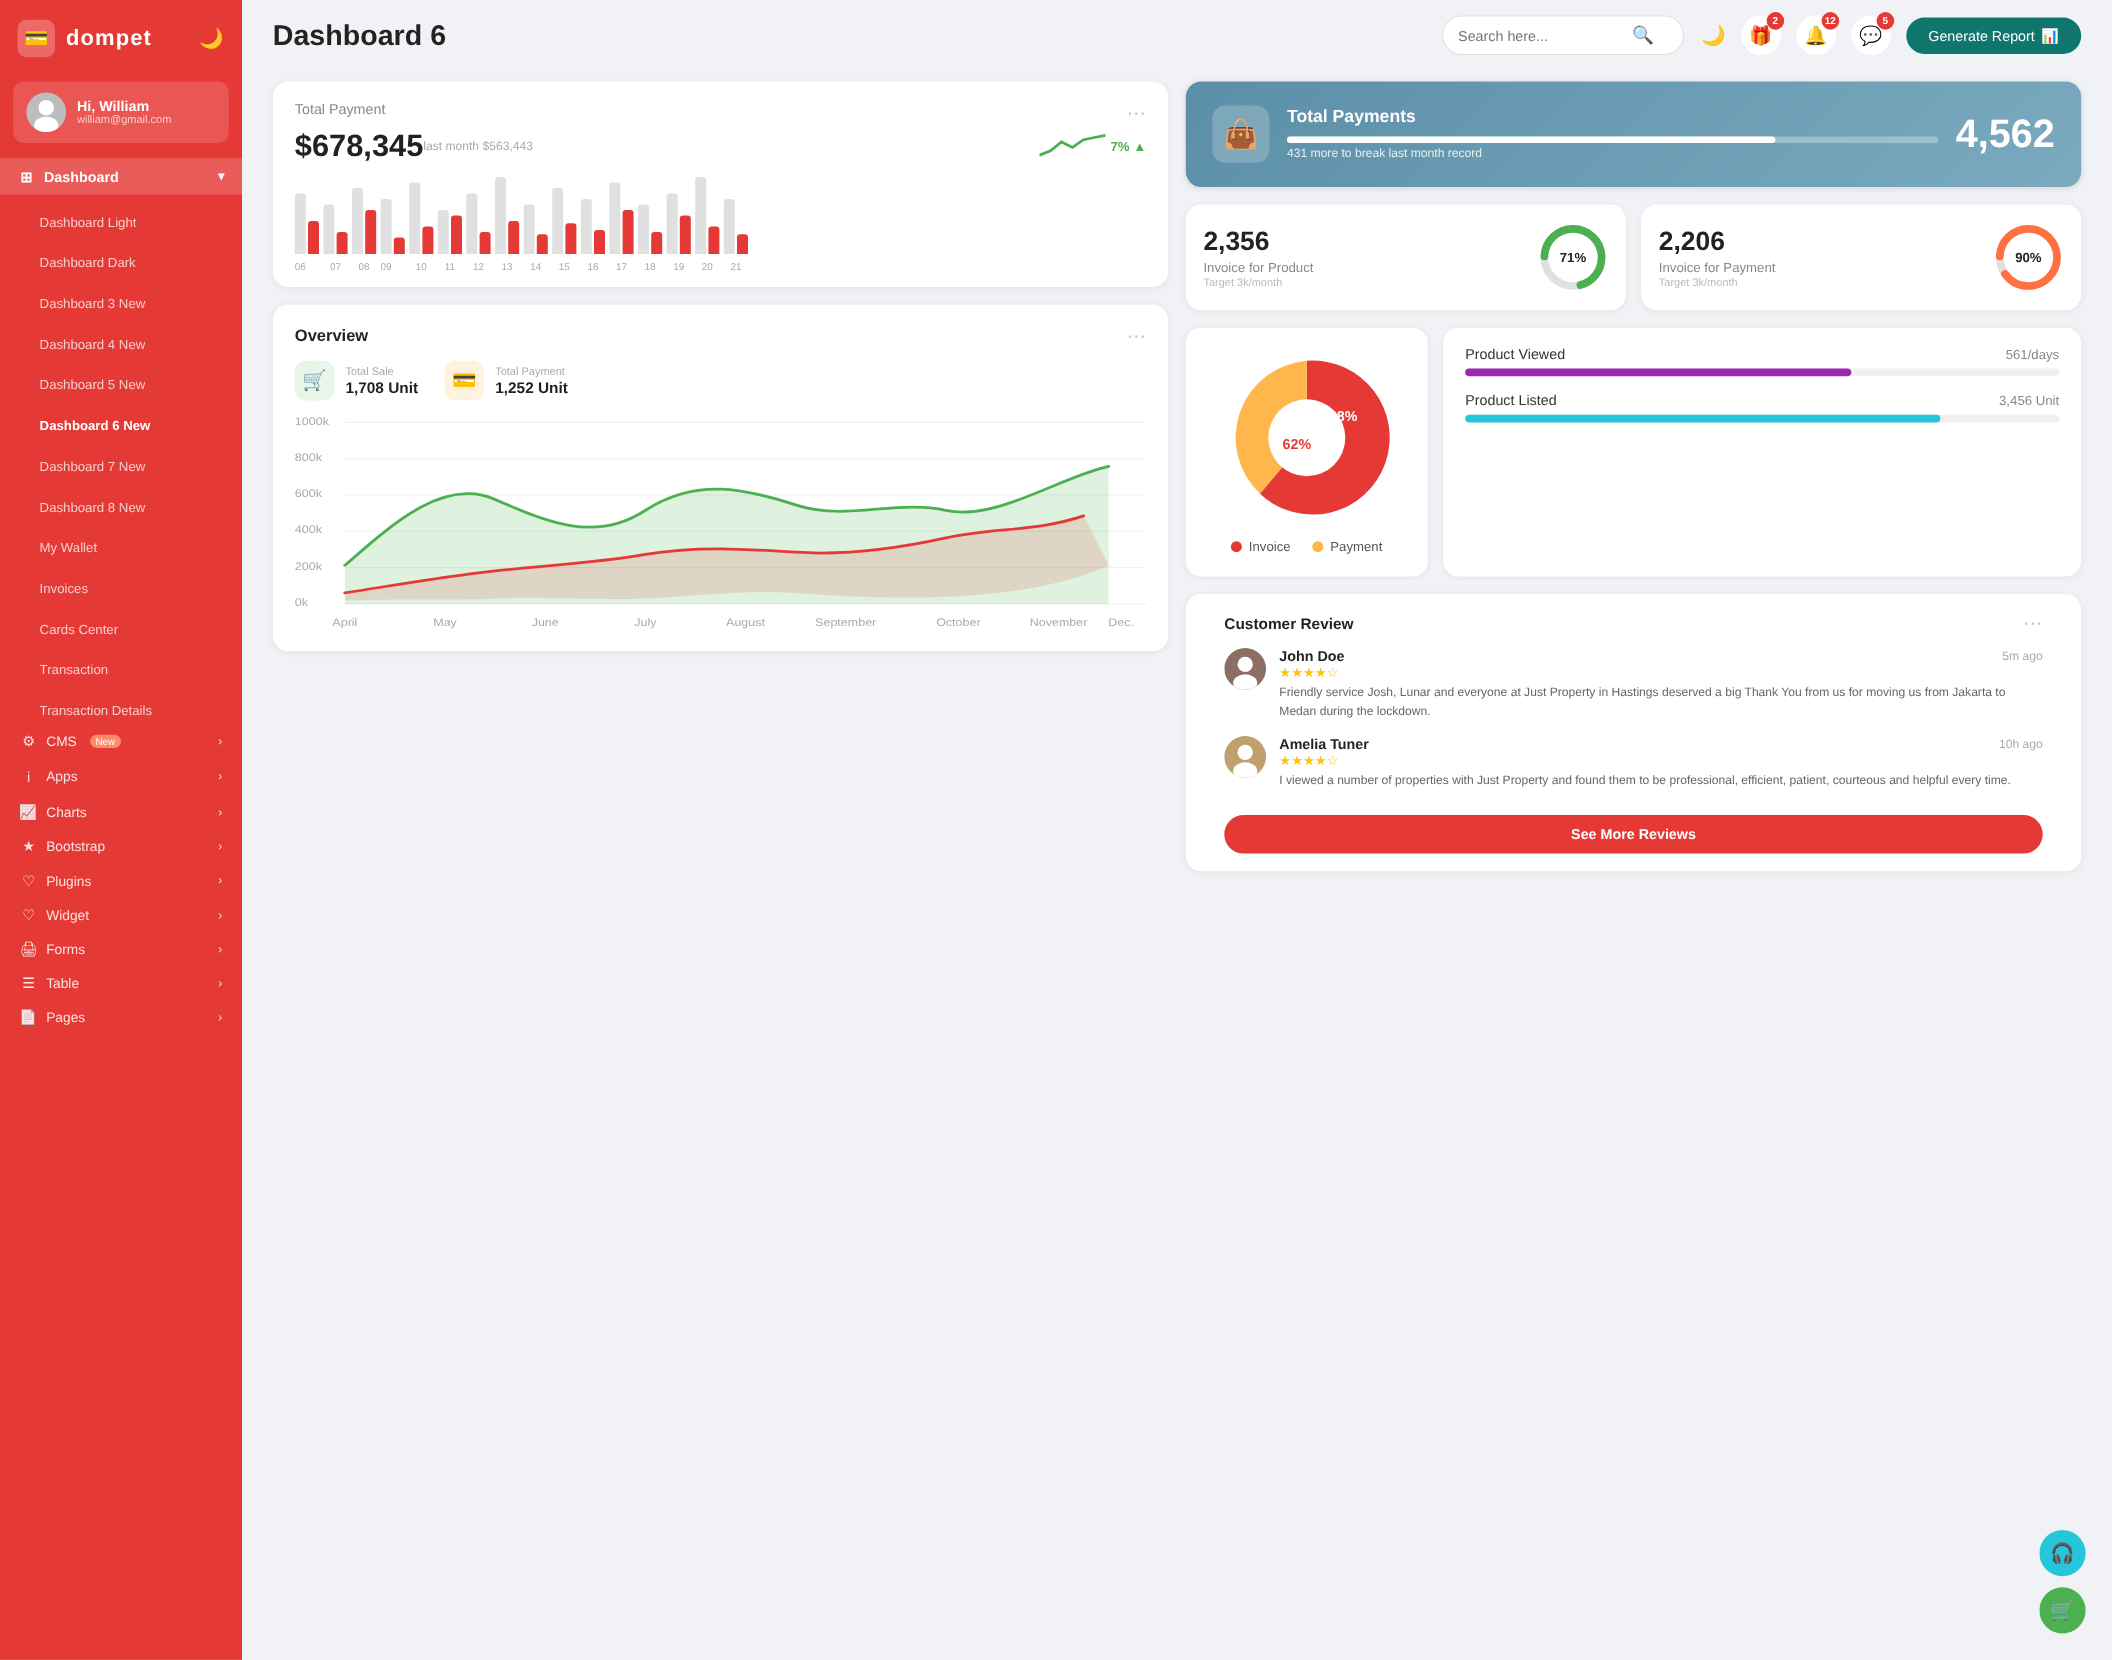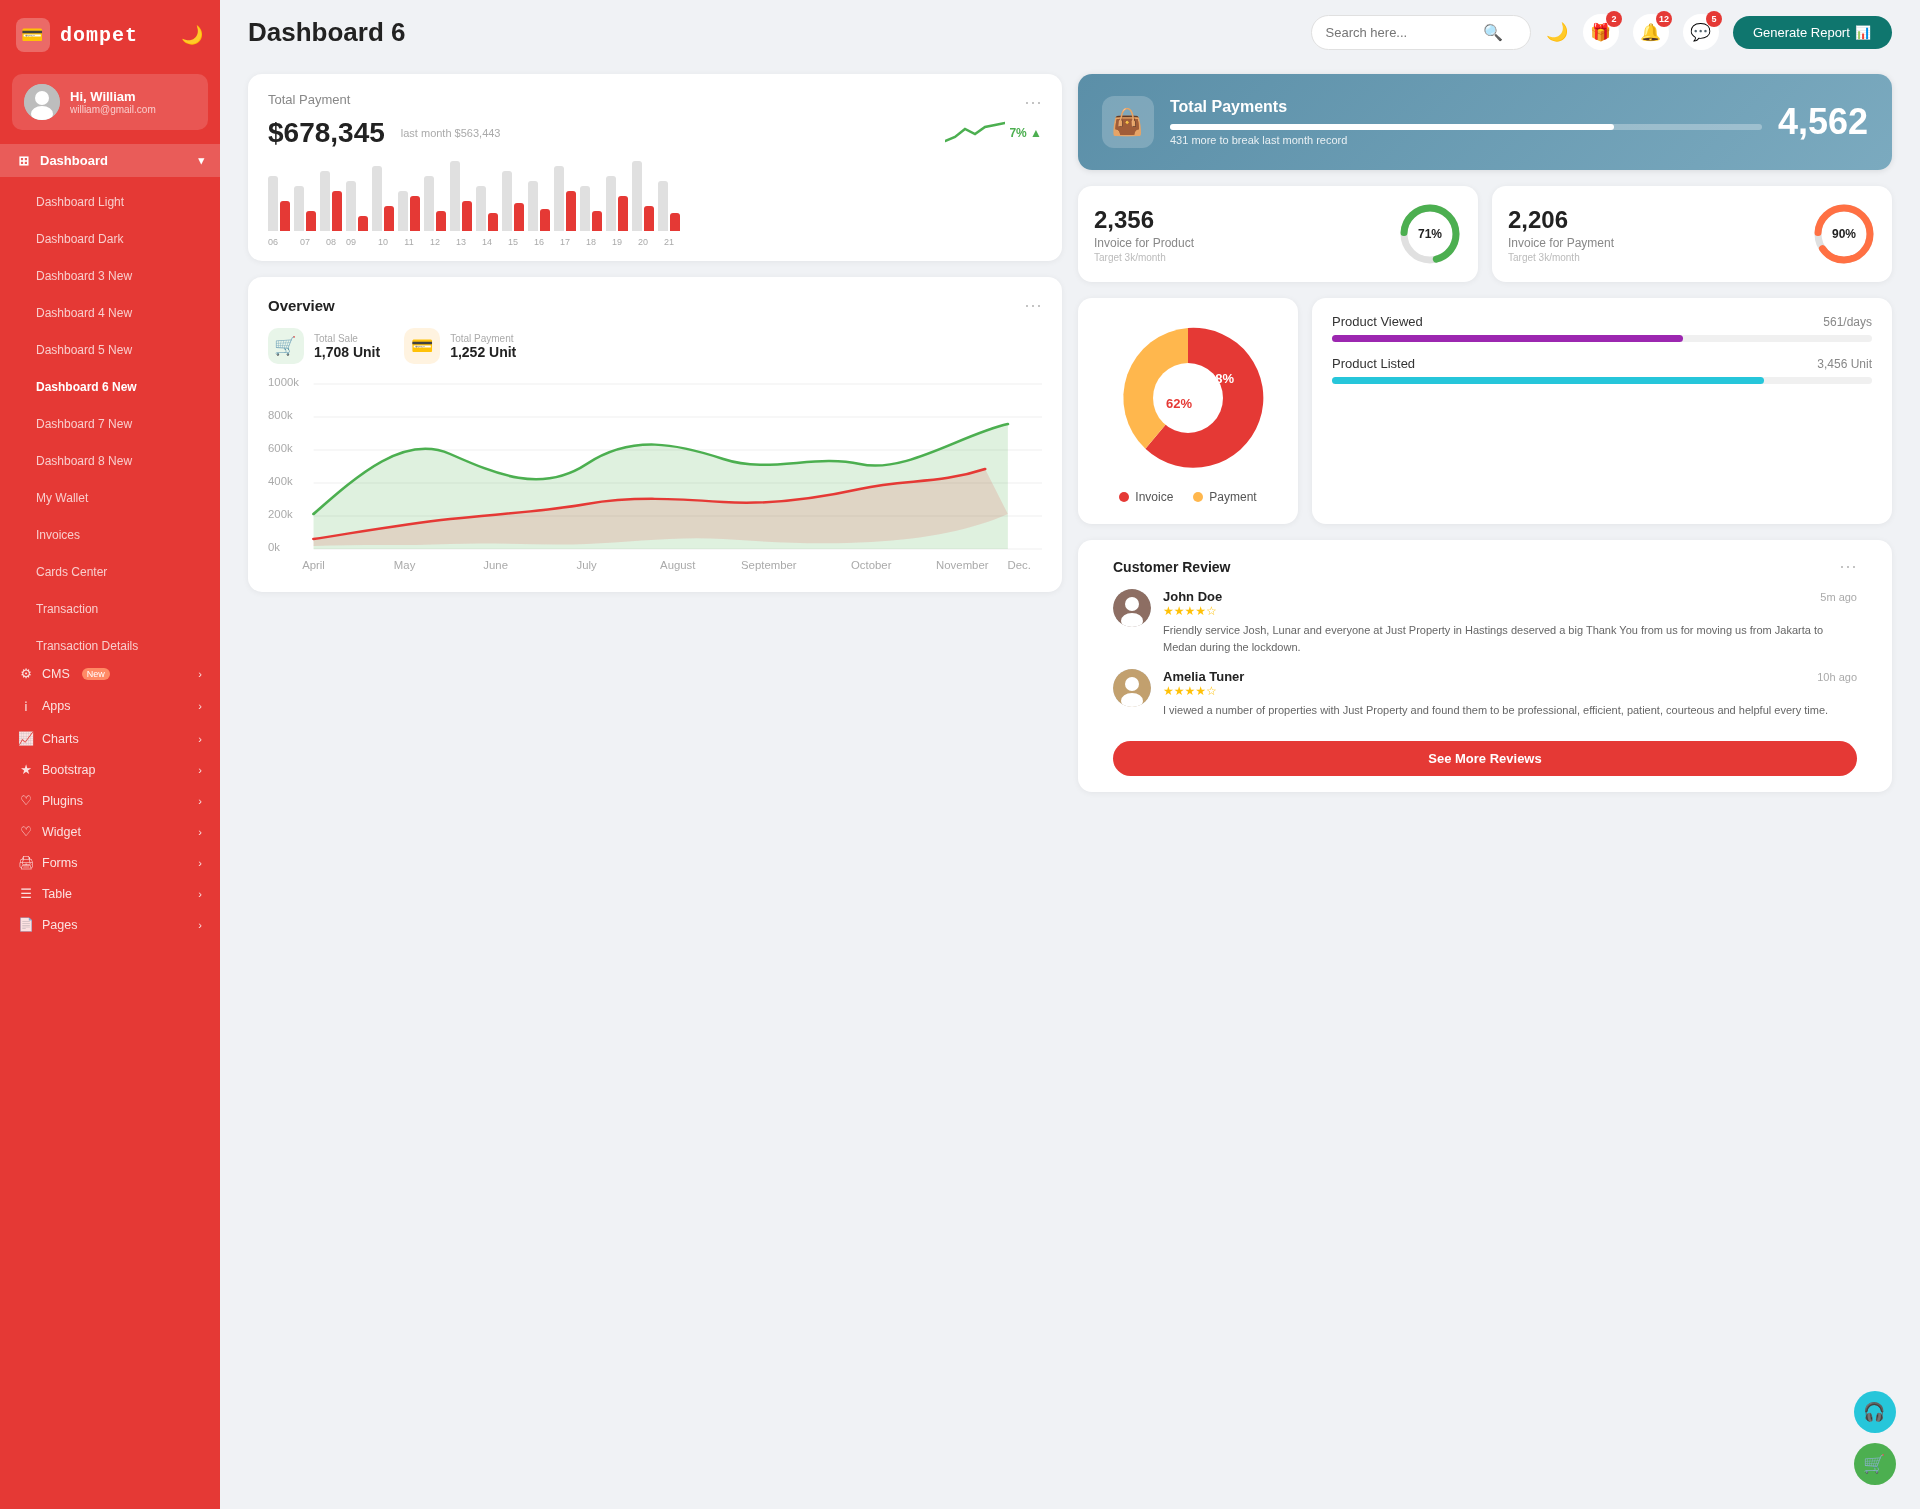--- a/index.html
+++ b/index.html
@@ -23,21 +23,21 @@
       padding: 18px 16px;
       gap: 10px;
     }
     .sidebar-logo-icon {
       width: 34px; height: 34px;
       background: rgba(255,255,255,0.25);
       border-radius: 8px;
       display: flex; align-items: center; justify-content: center;
       font-size: 18px;
     }
-    .sidebar-logo-text { font-size: 20px; font-weight: 700; letter-spacing: 1px; font-family: Liberation Mono, monospace; }
+    .sidebar-logo-text { font-size: 20px; font-weight: 700; letter-spacing: 1px; }
     .sidebar-hamburger { margin-left: auto; font-size: 18px; cursor: pointer; }
 
     .sidebar-user {
       display: flex; align-items: center; gap: 10px;
       margin: 4px 12px 14px 12px;
       background: rgba(255,255,255,0.15);
       border-radius: 10px;
       padding: 10px 12px;
     }
     .sidebar-avatar {
@@ -449,21 +449,21 @@
 
   <div class="content-area">
 
     <div class="left-col">
 
       <div class="card">
         <div class="tp-header">
           <span class="tp-title">Total Payment</span>
           <span class="tp-more">···</span>
         </div>
-        <div style="display:flex; align-items:center; gap:16px; flex-wrap:wrap;">
+        <div style="display:flex; align-items:center; flex-wrap:wrap;">
           <span class="tp-amount">$678,345</span>
           <span class="tp-last-month">last month $563,443</span>
           <span style="margin-left:auto; display:flex; align-items:center; gap:4px;">
             <svg width="60" height="28" viewBox="0 0 60 28">
               <polyline points="0,22 10,18 20,10 30,15 40,8 50,6 60,4" fill="none" stroke="#4caf50" stroke-width="2.5" stroke-linecap="round"></polyline>
             </svg>
             <span class="tp-trend">
               <span>7%</span> ▲
             </span>
           </span>

